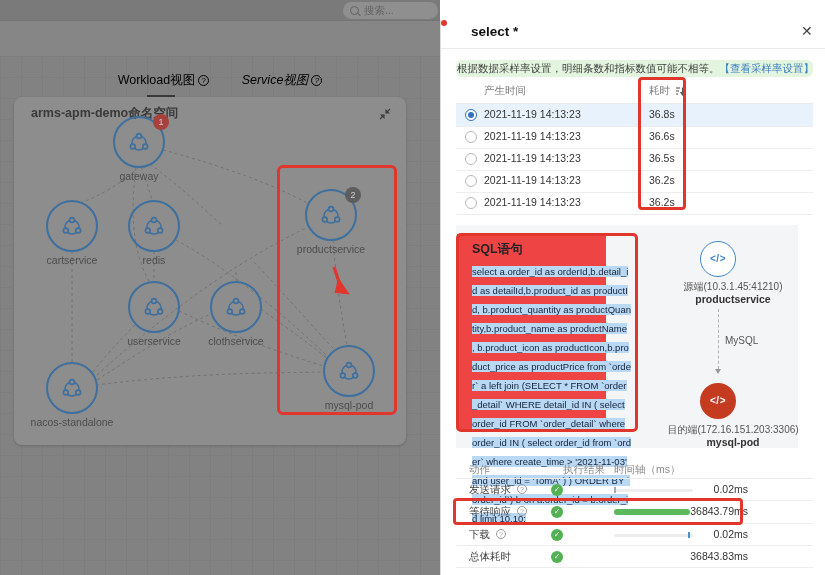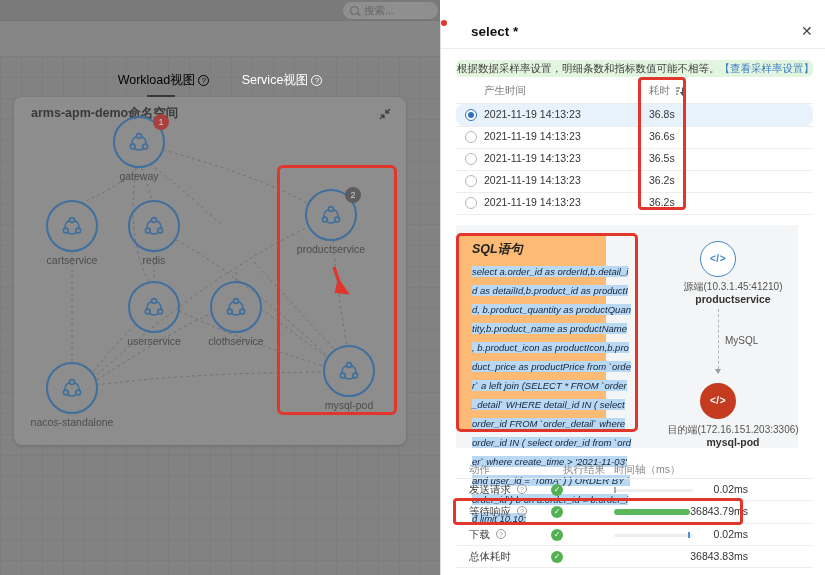--- a/index.html
+++ b/index.html
@@ -14,21 +14,21 @@
   #search-box .mag::after { content:""; position:absolute; width:4px; height:1.2px; background:#636363; transform:rotate(45deg); right:-3px; bottom:-1px; }
   #search-box .ph { font-size:10.5px; color:#646464; margin-left:5px; }
 
   #canvas { position:absolute; left:0; top:56px; width:440px; height:519px; background:#828282;
     background-image:linear-gradient(#7d7d7d 1px, transparent 1px), linear-gradient(90deg,#7d7d7d 1px, transparent 1px);
     background-size:21px 21px; }
 
   .tabbar { position:absolute; top:70px; left:0; width:440px; height:24px; text-align:center; }
   .tab { display:inline-block; font-size:12.5px; margin:0 14px; position:relative; cursor:pointer; }
   .tab.active { color:#000000; }
-  .tab.inactive { color:#ffffff; }
+  .tab.inactive { color:#000000;font-style:italic; }
   .tab .underline { position:absolute; left:32%; bottom:-8px; width:28px; height:2.5px; background:#3a3a3a; }
   .qicon { display:inline-block; width:11px; height:11px; border:1px solid currentColor; border-radius:50%; font-size:8px; line-height:10px; text-align:center; vertical-align:1px; margin-left:3px; }
   .qicon::after { content:"?"; }
 
   #topo-card { position:absolute; left:14px; top:97px; width:392px; height:348px; background:#8d8d8d; border-radius:8px; box-shadow:0 1px 3px rgba(0,0,0,.18); }
   #topo-card-title { position:absolute; left:9px; top:8px; font-size:12.5px; font-weight:bold; color:#3a3a3a;margin-left:8px; }
   #collapse-icon { position:absolute; right:14px; top:10px; width:14px; height:14px; }
 
   .node { position:absolute; width:52px; text-align:center; }
   .node-circle { width:52px; height:52px; border:2px solid #3e6f9e; border-radius:50%; display:flex; align-items:center; justify-content:center; }
@@ -42,31 +42,31 @@
   
   #panel { position:absolute; left:440px; top:0; width:385px; height:575px; background:#ffffff; border-left:1px solid #dddddd;margin-top:20px; }
   #panel-title { position:absolute; left:30px; top:4px; font-size:13.5px; font-weight:600; color:#111; }
   #panel-close { position:absolute; left:360px; top:3px; font-size:14px; color:#444; cursor:pointer; }
   .hdiv { position:absolute; left:0; width:385px; height:1px; background:#ebebeb; }
 
   #notice { position:absolute; left:15px; top:40px; width:357px; height:17px; background:#e4f5df; font-size:10.5px; line-height:17px; color:#3f3f3f; padding-left:1px; white-space:nowrap;border-radius:6px; }
   #notice a { color:#3b7ec2; text-decoration:none; }
 
   .st-head { position:absolute; font-size:10.5px; color:#7c7c7c; }
-  .st-row { position:absolute; left:15px; width:357px; height:22px;border-radius:8px; }
+  .st-row { position:absolute; left:15px; width:357px; height:22px; }
   .st-row.selected { background:#e8f2fc; }
   .st-row .radio { position:absolute; left:9px; top:5px; width:12px; height:12px; border:1px solid #b8b8b8; border-radius:50%; background:#fff; }
   .st-row .radio.on { border:1px solid #2f72c4; }
   .st-row .radio.on::after { content:""; position:absolute; left:2px; top:2px; width:6px; height:6px; border-radius:50%; background:#2f72c4; }
   .st-row .time { position:absolute; left:28px; top:4px; font-size:10.5px; color:#333; }
   .st-row .dur { position:absolute; left:193px; top:4px; font-size:10.5px; color:#333; }
   .rowline { position:absolute; left:15px; width:357px; height:1px; background:#ededed; }
 
   #gray-band { position:absolute; left:15px; top:205px; width:342px; height:223px; background:#f4f5f6; }
-  #sql-box { position:absolute; left:1px; top:9px; width:149px; height:196px; background:#fdba74;font-style:italic; }
+  #sql-box { position:absolute; left:1px; top:9px; width:149px; height:196px; background:#ef4444; }
   #sql-title { position:absolute; left:15px; top:7px; font-size:12.5px; font-weight:bold; color:#222; }
   #sql-text { position:absolute; left:15px; top:28px; width:159px; font-size:9.5px; line-height:19px; color:#15233a; word-break:break-all; }
   #sql-text span { background:#b8d8f4; box-decoration-break:clone; -webkit-box-decoration-break:clone; }
 
   .flow-circle { position:absolute; width:36px; height:36px; border-radius:50%; font-size:10px; font-weight:bold; text-align:center; line-height:34px; letter-spacing:0.5px; }
   #flow-src { left:244px; top:16px; border:1.5px solid #3f86c9; color:#3f86c9; background:#fff; }
   #flow-dst { left:244px; top:158px; background:#c43b20; color:#fff; line-height:36px; }
   .flow-label { position:absolute; width:180px; text-align:center; font-size:10px; color:#555; }
   .flow-name { position:absolute; width:180px; text-align:center; font-size:10.5px; font-weight:bold; color:#333; }
   #flow-line { position:absolute; left:262px; top:84px; width:0; height:60px; border-left:1px dashed #b3b3b3; }

